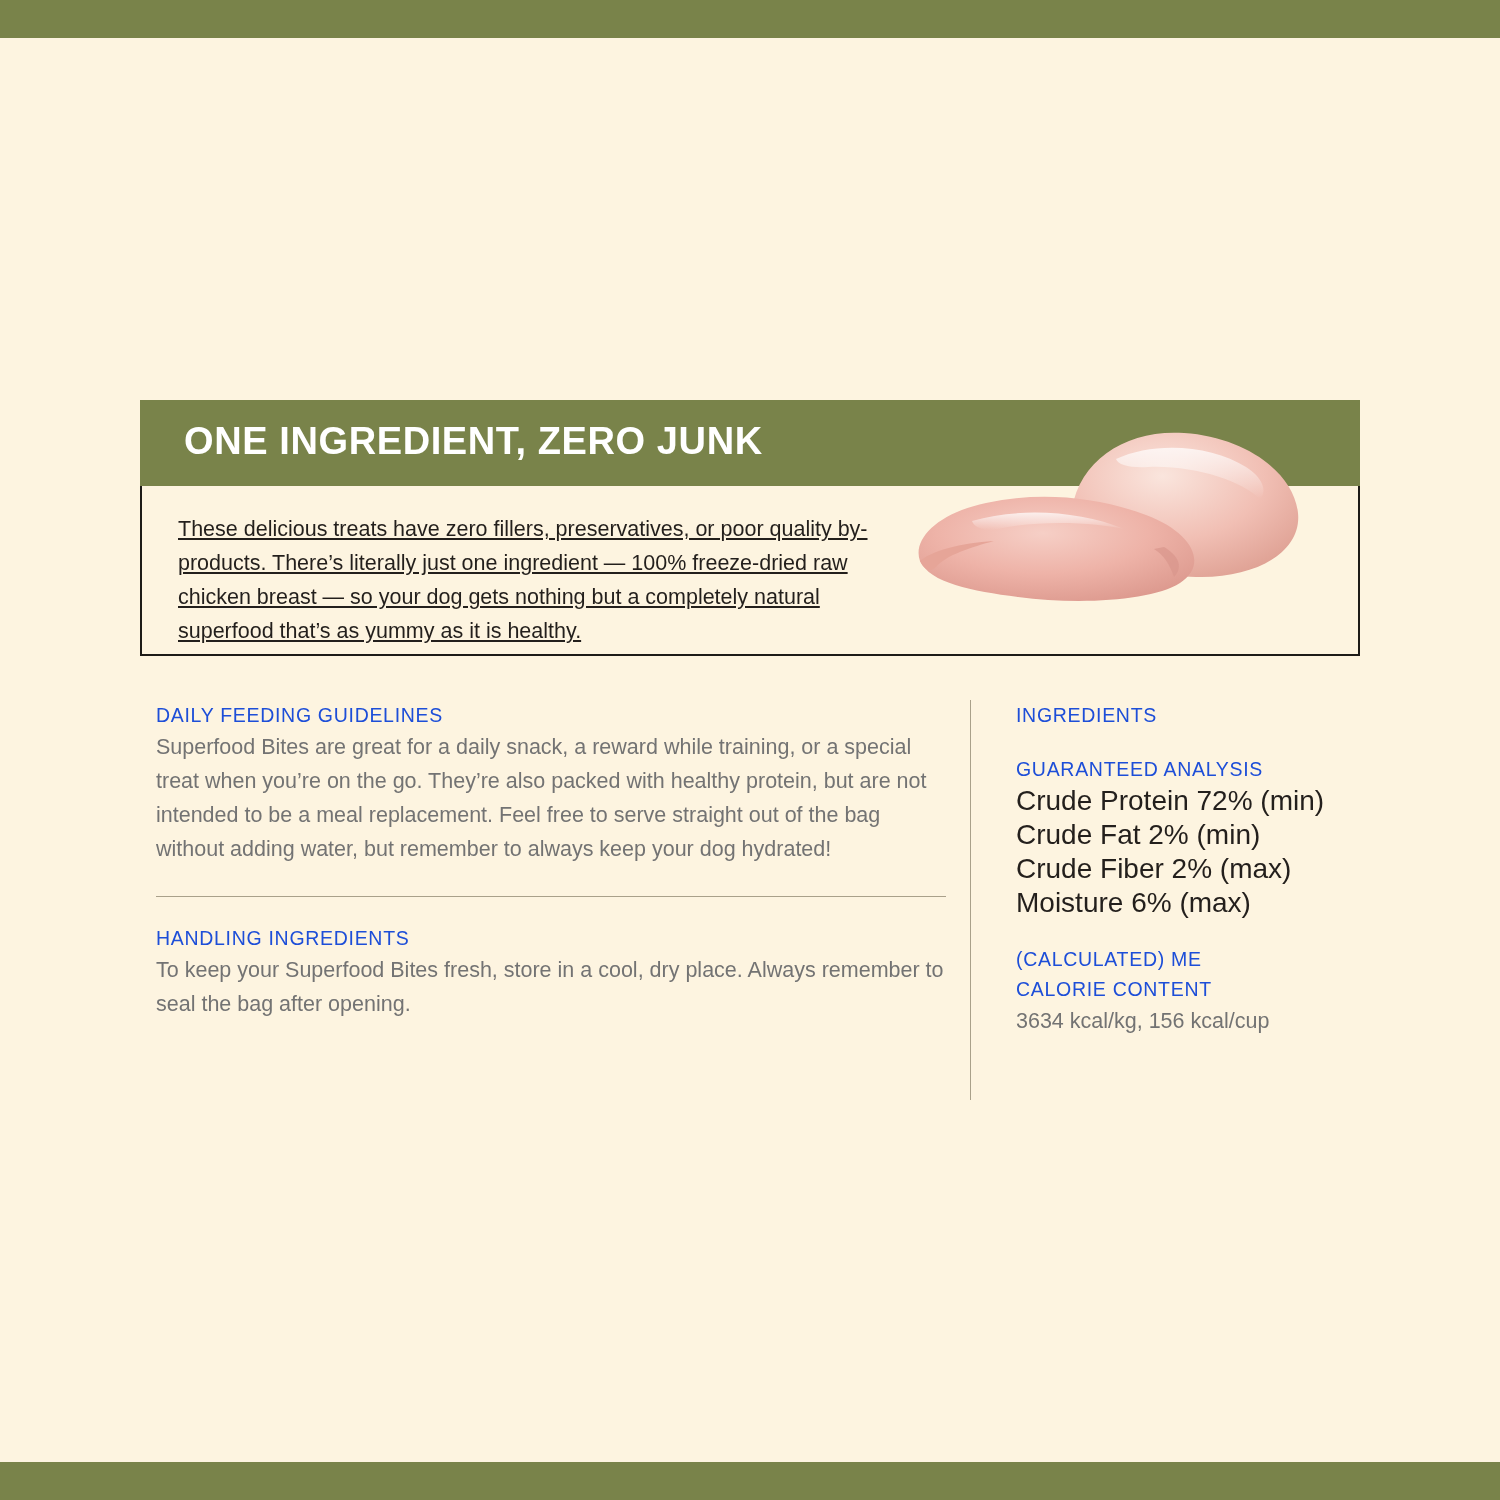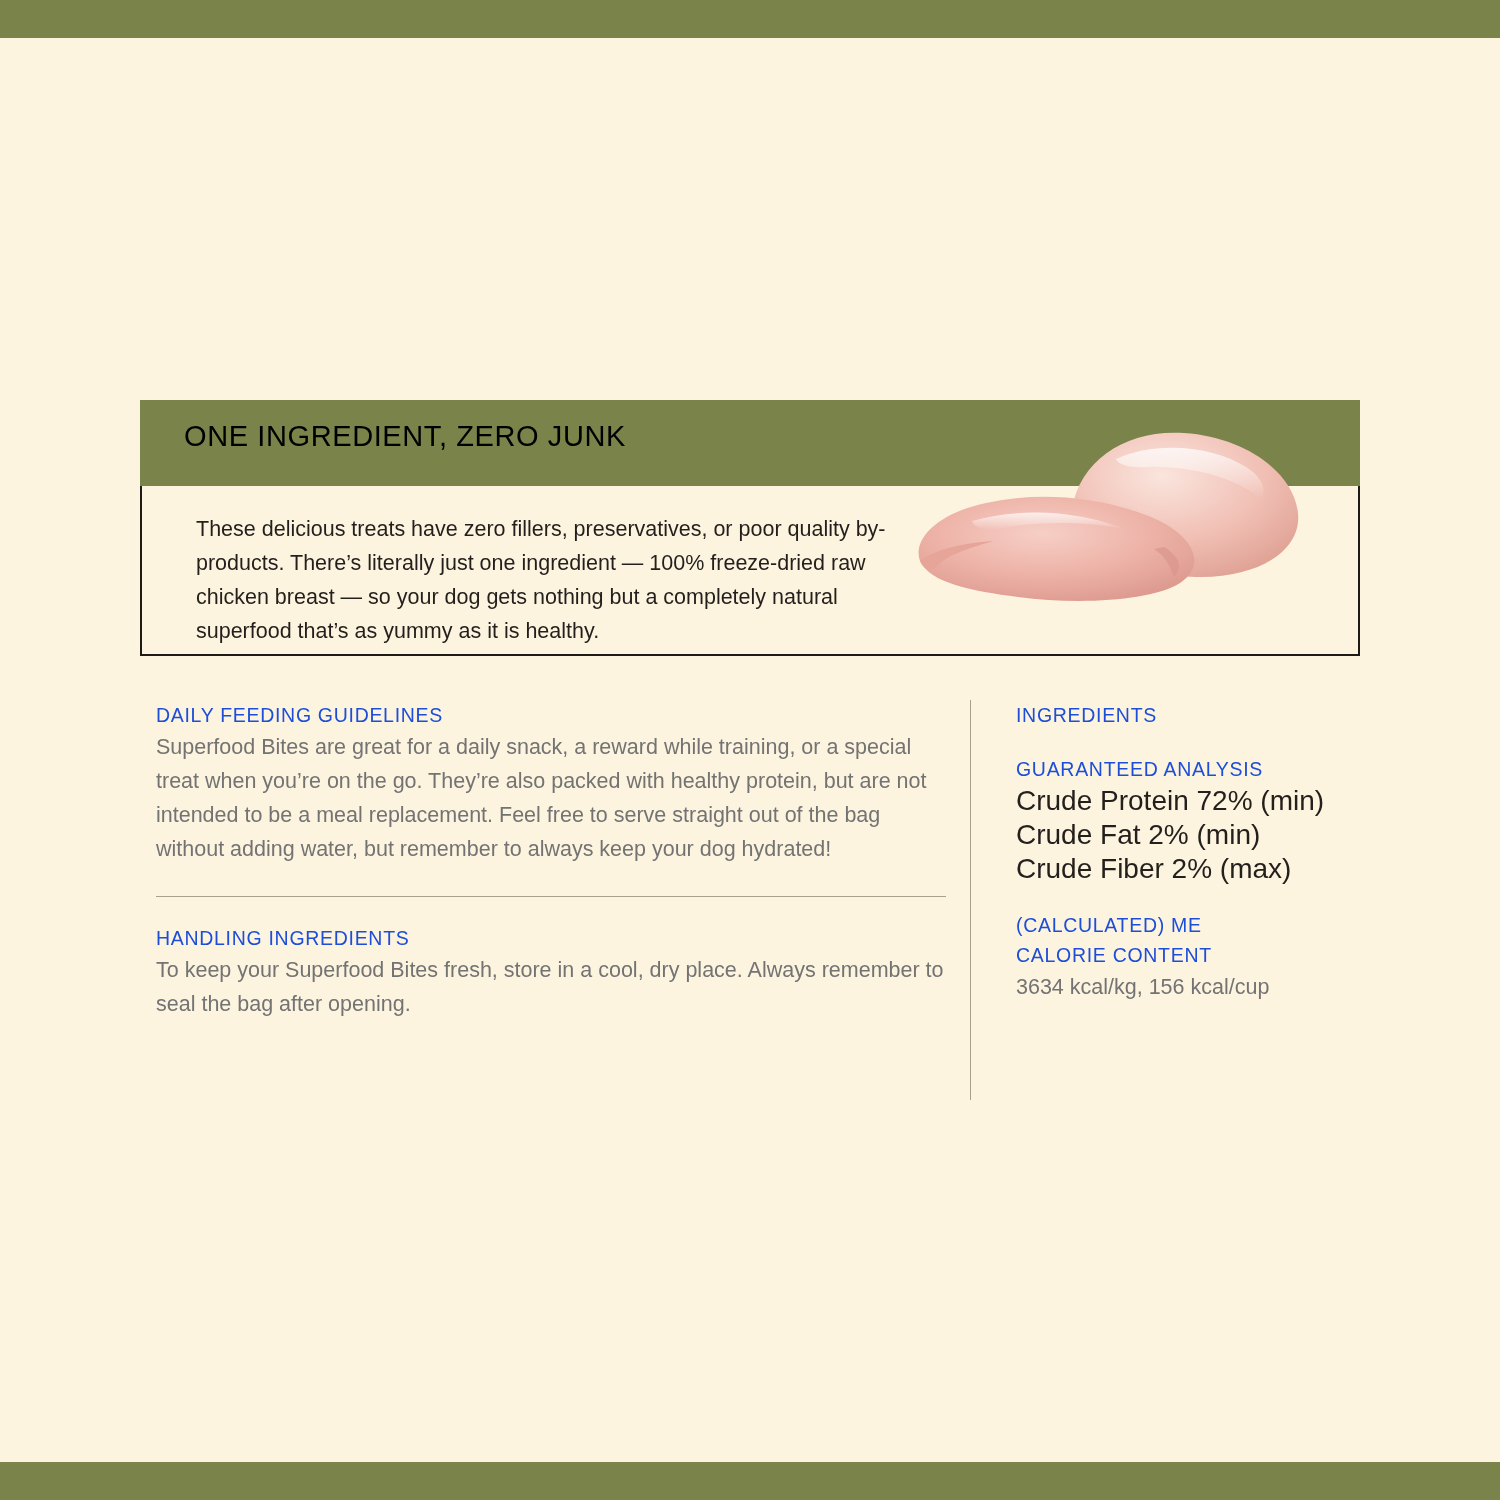--- a/index.html
+++ b/index.html
@@ -31,34 +31,35 @@
     top: 400px;
     width: 1220px;
   }
   .panel-header {
     background: #79834a;
     height: 86px;
     box-sizing: border-box;
     padding: 22px 0 0 44px;
   }
   .panel-header .title {
-    color: #000000;
-    font-size: 29px;
+    color: #ffffff;
+    font-size: 38px;
     letter-spacing: 0.6px;
-    font-weight: 400;
+    font-weight: 700;
     line-height: 1;
   }
   .panel-body {
     position: relative;
     border: 2px solid #1d1b18;
     border-top: none;
     background: #fdf4e0;
     height: 170px;
     box-sizing: border-box;
-    padding: 26px 0 0 54px;
+    padding: 26px 0 0 36px;
+    text-decoration: underline;
   }
   .panel-body .copy {
     width: 720px;
     font-size: 21.5px;
     line-height: 34px;
     color: #231f1c;
   }
 
   
   .chicken {
@@ -173,20 +174,21 @@
   <div class="col-right">
     <div class="sec-head">INGREDIENTS</div>
 
     <div class="block-gap"></div>
 
     <div class="sec-head">GUARANTEED ANALYSIS</div>
     <div class="r-list">
       <div>Crude Protein 72% (min)</div>
       <div>Crude Fat 2% (min)</div>
       <div>Crude Fiber 2% (max)</div>
+      <div>Moisture 6% (max)</div>
     </div>
 
     <div class="block-gap"></div>
 
     <div class="sec-head">(CALCULATED) ME</div>
     <div class="sec-head">CALORIE CONTENT</div>
     <div class="sec-body">3634 kcal/kg, 156 kcal/cup</div>
   </div>
 </div>
 

